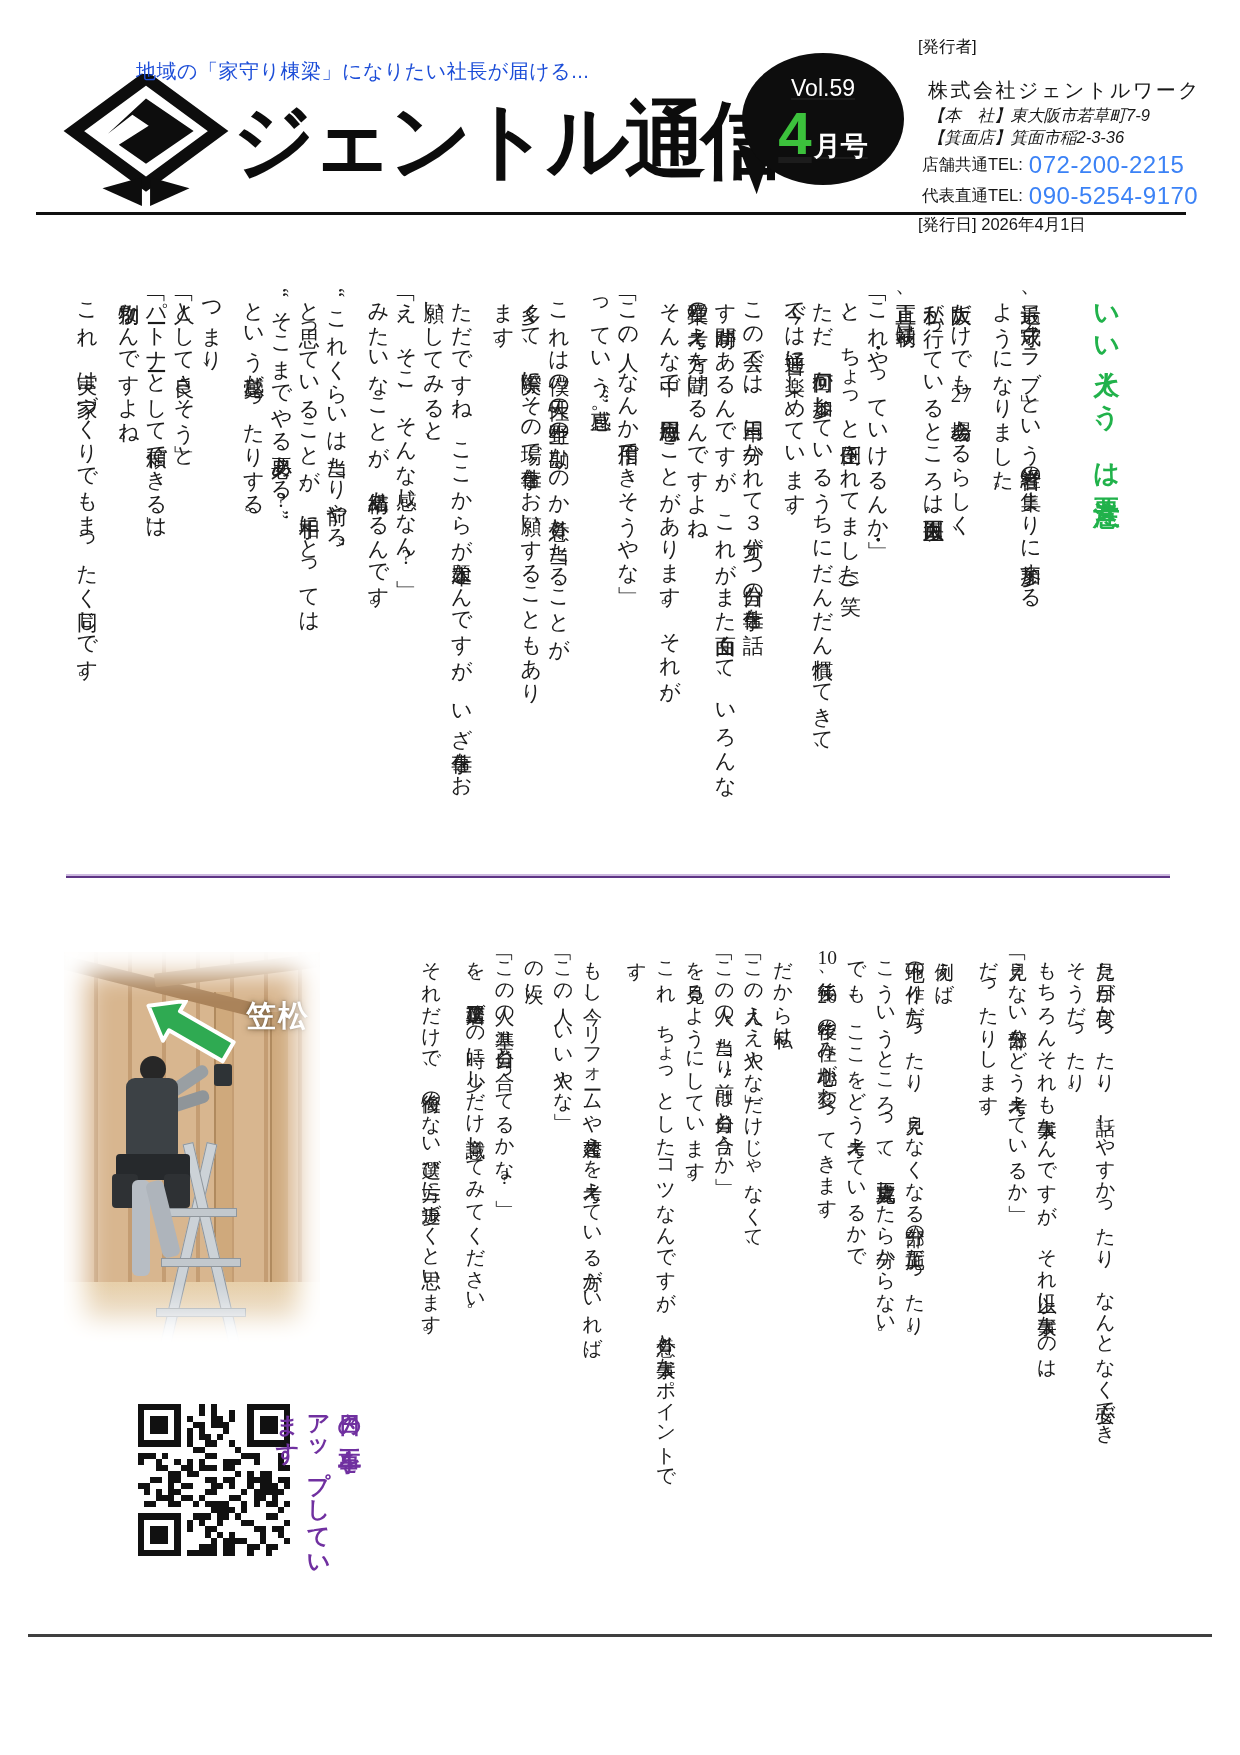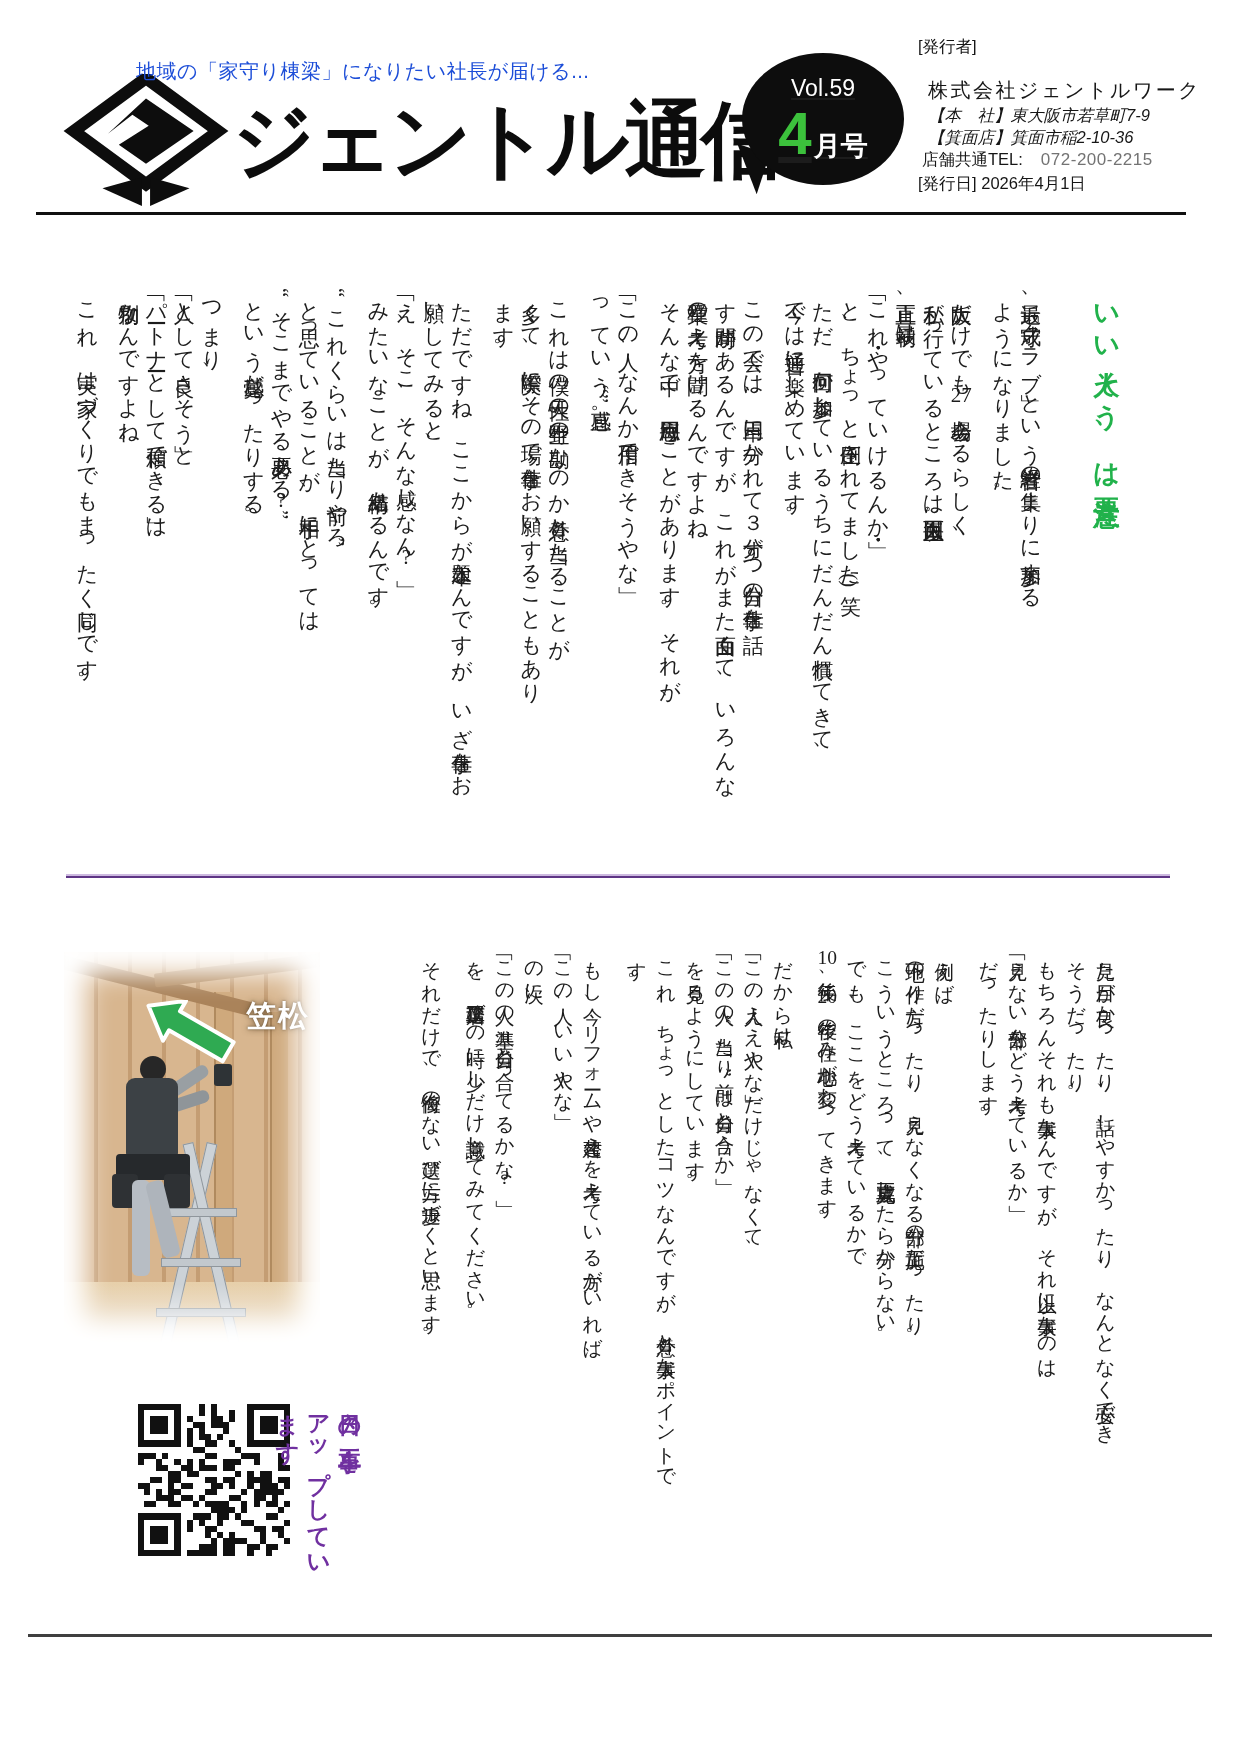--- a/index.html
+++ b/index.html
@@ -29,21 +29,21 @@
   .bubble .vol{color:#fff;font-size:23px;margin-bottom:2px;}
   .bubble .issue-row{display:flex;align-items:flex-end;line-height:1;}
   .bubble .month-num{color:#3cc13c;font-size:60px;font-weight:800;}
   .bubble .month-suffix{color:#fff;font-size:27px;font-weight:700;margin:0 0 4px 2px;}
   
   .pub{position:absolute;left:918px;top:36px;width:292px;font-size:16.5px;line-height:1.32;color:#161616;}
   .pub .row{white-space:nowrap;}
   .pub .company{font-size:20px;letter-spacing:2.5px;margin:19px 0 2px 10px;}
   .pub .addr{margin-left:10px;font-style:italic;}
   .pub .tel-line{display:flex;align-items:center;margin-left:4px;}
-  .pub .tel-num{font-size:17px;letter-spacing:.5px;margin-left:18px;color:#737373;}
+  .pub .tel-num{font-size:24px;letter-spacing:.5px;margin-left:6px;color:#3b82f6;}
   .pub .date-line{margin-top:2px;}
   
   .v-article{
     position:absolute;writing-mode:vertical-rl;text-orientation:mixed;
     font-family:"Liberation Serif","DejaVu Serif",serif;color:#1c1c1c;
   }
   .v-article p{margin:0;margin-block:0 14px;}
   #article1{top:288px;right:112px;height:534px;font-size:21px;line-height:1.32;}
   #article2{top:948px;right:120px;height:552px;font-size:19.5px;line-height:1.5;}
   #article2 p{margin-block:0 15px;}
@@ -120,24 +120,28 @@
   <div class="vol">Vol.59</div>
   <div class="issue-row">
     <span class="month-num">4</span>
     <span class="month-suffix">月号</span>
   </div>
 </div>
 <div class="pub">
   <div class="row">[発行者]</div>
   <div class="row company">株式会社ジェントルワーク</div>
   <div class="row addr">【本　社】東大阪市若草町7-9</div>
-  <div class="row addr">【箕面店】箕面市稲2-10-36</div>
+  <div class="row addr">【箕面店】箕面市稲2-3-36</div>
   <div class="tel-line">
     <span>店舗共通TEL:</span>
     <span class="tel-num">072-200-2215</span>
+  </div>
+  <div class="tel-line">
+    <span>代表直通TEL:</span>
+    <span class="tel-num">090-5254-9170</span>
   </div>
   <div class="row date-line">
     <span>[発行日]</span>
     <span>2026年4月1日</span>
   </div>
 </div>
 <div class="header-rule"></div>
 
 <div id="article1" class="v-article">
   <h2 class="article-title">いい人そう、は要注意</h2>

